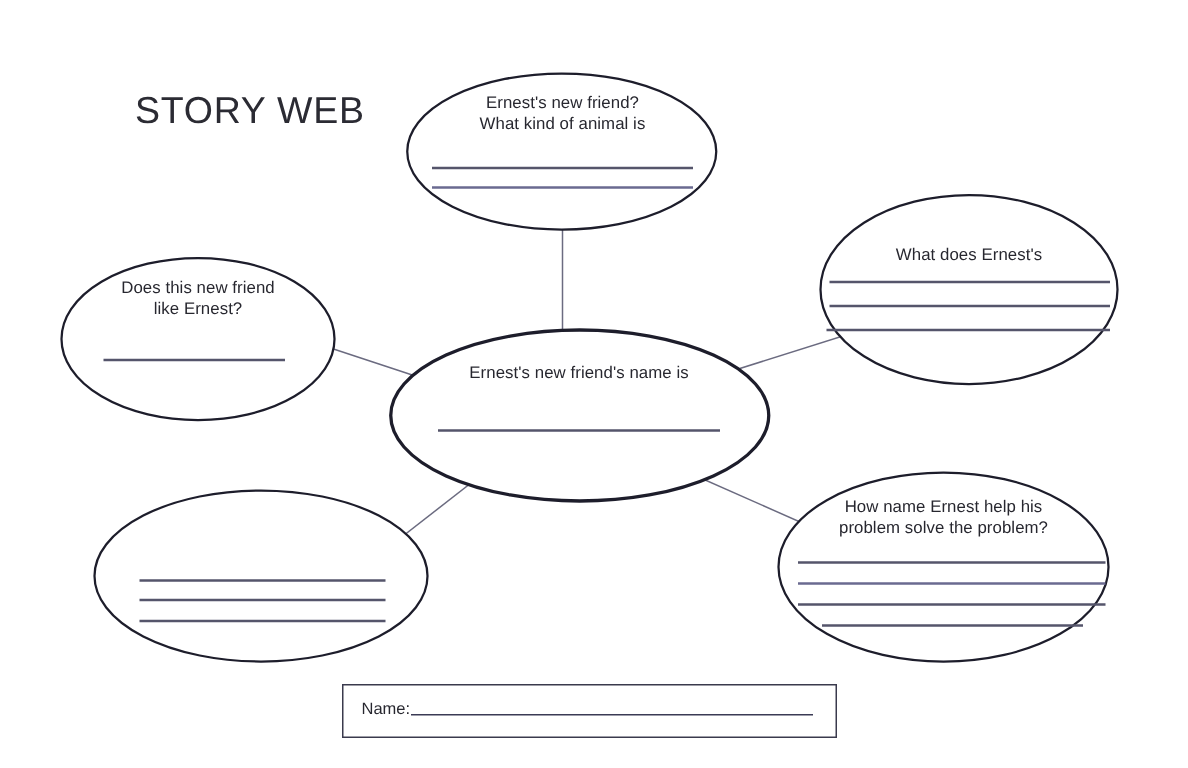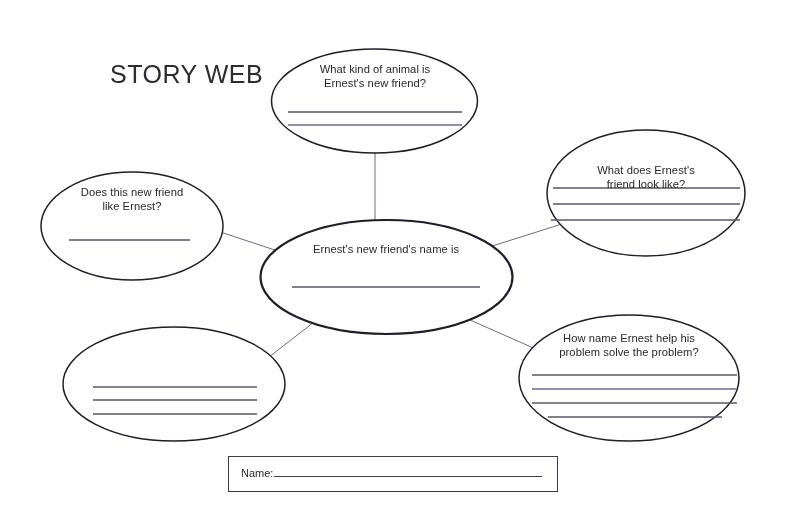--- a/index.html
+++ b/index.html
@@ -47,21 +47,20 @@
     letter-spacing: 0.05px;
     pointer-events: none;
   }
   #page-title {
     position: absolute;
     left: 90px;
     top: 60px;
     font-size: 25px;
     letter-spacing: 0.5px;
     color: #2b2b33;
-    margin-left: 20px;
   }
   #name-box {
     position: absolute;
     left: 228px;
     top: 456px;
     width: 330px;
     height: 36px;
     border: 1.6px solid #3a3a4d;
     background: #ffffff;
     box-sizing: border-box;
@@ -120,27 +119,26 @@
 
     <ellipse class="ellipse-shape" cx="629" cy="378" rx="110" ry="63" stroke-width="1.5"></ellipse>
     <line class="answer-line" x1="532" y1="375" x2="737" y2="375"></line>
     <line class="answer-line alt" x1="532" y1="389" x2="737" y2="389"></line>
     <line class="answer-line" x1="532" y1="403" x2="737" y2="403"></line>
     <line class="answer-line" x1="548" y1="417" x2="722" y2="417"></line>
 
   </svg>
 
   <div class="node-text" style="left:280px; top:63px; width:190px;">
+    <div>Ernest's new friend?</div>
     <div>What kind of animal is</div>
-    <div>Ernest's new friend?</div>
   </div>
 
   <div class="node-text" style="left:551px; top:164px; width:190px;">
     <div>What does Ernest's</div>
-    <div>friend look like?</div>
   </div>
 
   <div class="node-text" style="left:42px; top:186px; width:180px;text-align:center;">
     <div>Does this new friend</div>
     <div>like Ernest?</div>
   </div>
 
   <div class="node-text" style="left:276px; top:243px; width:220px;">
     <div>Ernest's new friend's name is</div>
   </div>

